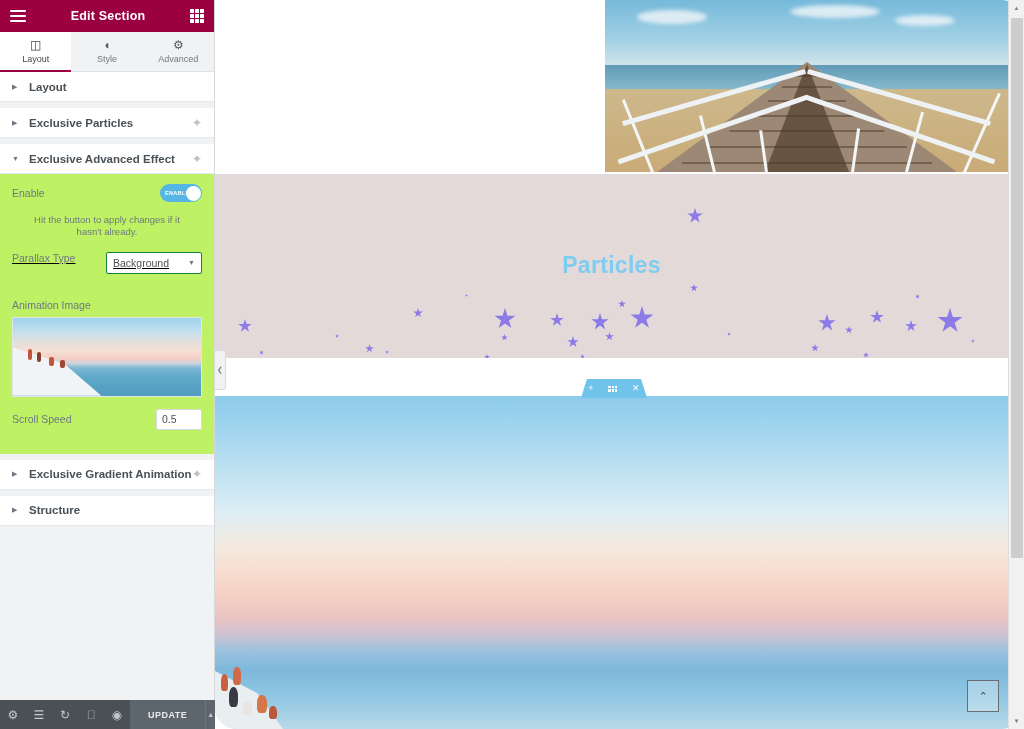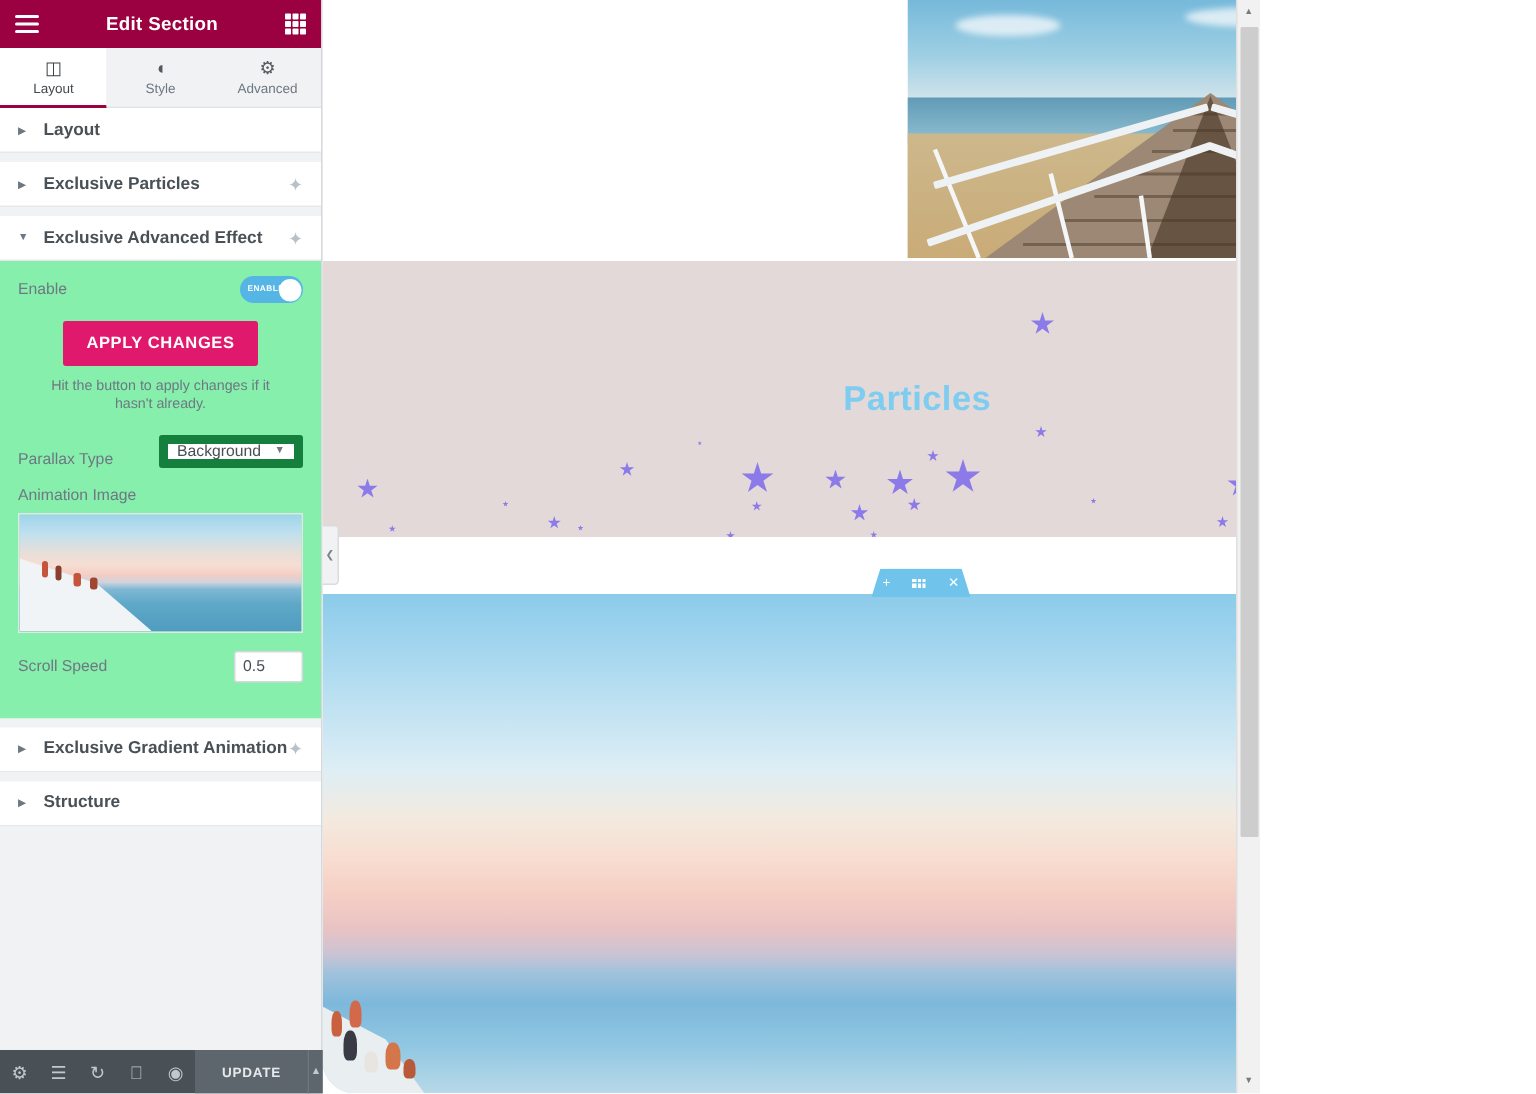--- a/index.html
+++ b/index.html
@@ -2,21 +2,21 @@
 <html><head>
 <meta charset="utf-8">
 <style>
   * { box-sizing: border-box; margin: 0; padding: 0; }
   html, body {
     width: 1024px; height: 729px;
     font-family: "Liberation Sans", sans-serif;
     overflow: hidden;
     background: #fff;
   }
-  #app { position: relative; width: 840px; height: 729px; overflow: hidden; }
+  #app { position: relative; width: 1024px; height: 729px; overflow: hidden; }
 
   
   #panel {
     position: absolute; left: 0; top: 0;
     width: 215px; height: 729px;
     background: #f1f2f3;
     border-right: 1px solid #d5d8dc;
     z-index: 40;
   }
   #panel-header {
@@ -54,21 +54,21 @@
   .accordion {
     background: #fff; border-bottom: 1px solid #e6e9ec;
     display: flex; align-items: center; padding: 0 12px; height: 30px;
     cursor: pointer; position: relative;
   }
   .acc-gap { height: 6px; background: #f1f2f3; }
   .acc-arrow { font-size: 7px; color: #6d7882; margin-right: 9px; width: 8px; }
   .acc-label { font-size: 11.5px; font-weight: bold; color: #495157; flex: 1; }
   .acc-badge { color: #b9c0c6; font-size: 12px; line-height: 1; }
 
-  .acc-body { background: #86efac; padding: 10px 12px 12px; }
+  .acc-body { background: #bef264; padding: 10px 12px 12px; }
   .row { display: flex; align-items: center; justify-content: space-between; margin-bottom: 12px; }
   .row-label { font-size: 10.5px; color: #6d7882; }
 
   .toggle {
     width: 42px; height: 18px; border-radius: 9px; background: #55b5e5;
     position: relative; cursor: pointer; display: flex; align-items: center;
   }
   .toggle .tlabel {
     position: absolute; left: 5px; font-size: 5.5px; color: #fff;
     font-weight: bold; letter-spacing: .3px;
@@ -82,23 +82,23 @@
   .apply-btn {
     background: #e0196c; color: #fff; border: none; font-size: 11px;
     font-weight: bold; letter-spacing: .4px; padding: 9px 16px;
     cursor: pointer; border-radius: 2px;
   }
   .hint {
     font-size: 9.5px; color: #6d7882; text-align: center;
     line-height: 1.25; margin: 8px 12px 14px;
   }
 
-  .select-row { display: flex; align-items: flex-end; justify-content: space-between; margin-bottom: 12px; }
+  .select-row { display: flex; align-items: flex-start; justify-content: space-between; margin-bottom: 25px; text-decoration: underline; }
   .sel {
-    width: 96px; height: 22px; border: 6px solid #15803d; background: #fff;
+    width: 96px; height: 22px; border: 1px solid #15803d; background: #fff;
     font-size: 10.5px; color: #4a4f54; display: flex; align-items: center;
     padding: 0 6px; position: relative; border-radius: 2px; cursor: pointer;
   }
   .sel .caret { position: absolute; right: 6px; font-size: 7px; color: #6d7882; }
 
   .field-label { font-size: 10.5px; color: #6d7882; margin-bottom: 6px; }
   .bg-thumb {
     width: 100%; height: 80px; border: 1px solid #e3e5e8; margin-bottom: 12px;
     position: relative; overflow: hidden; cursor: pointer;
   }
@@ -337,23 +337,20 @@
     <div class="acc-body">
 
       <div class="row">
         <span class="row-label">Enable</span>
         <div class="toggle">
           <span class="tlabel">ENABLE</span>
           <span class="knob"></span>
         </div>
       </div>
 
-      <div class="apply-wrap">
-        <button class="apply-btn">APPLY CHANGES</button>
-      </div>
       <div class="hint">Hit the button to apply changes if it hasn't already.</div>
 
       <div class="select-row">
         <span class="row-label">Parallax Type</span>
         <div class="sel">
           <span>Background</span>
           <span class="caret">▼</span>
         </div>
       </div>
 

